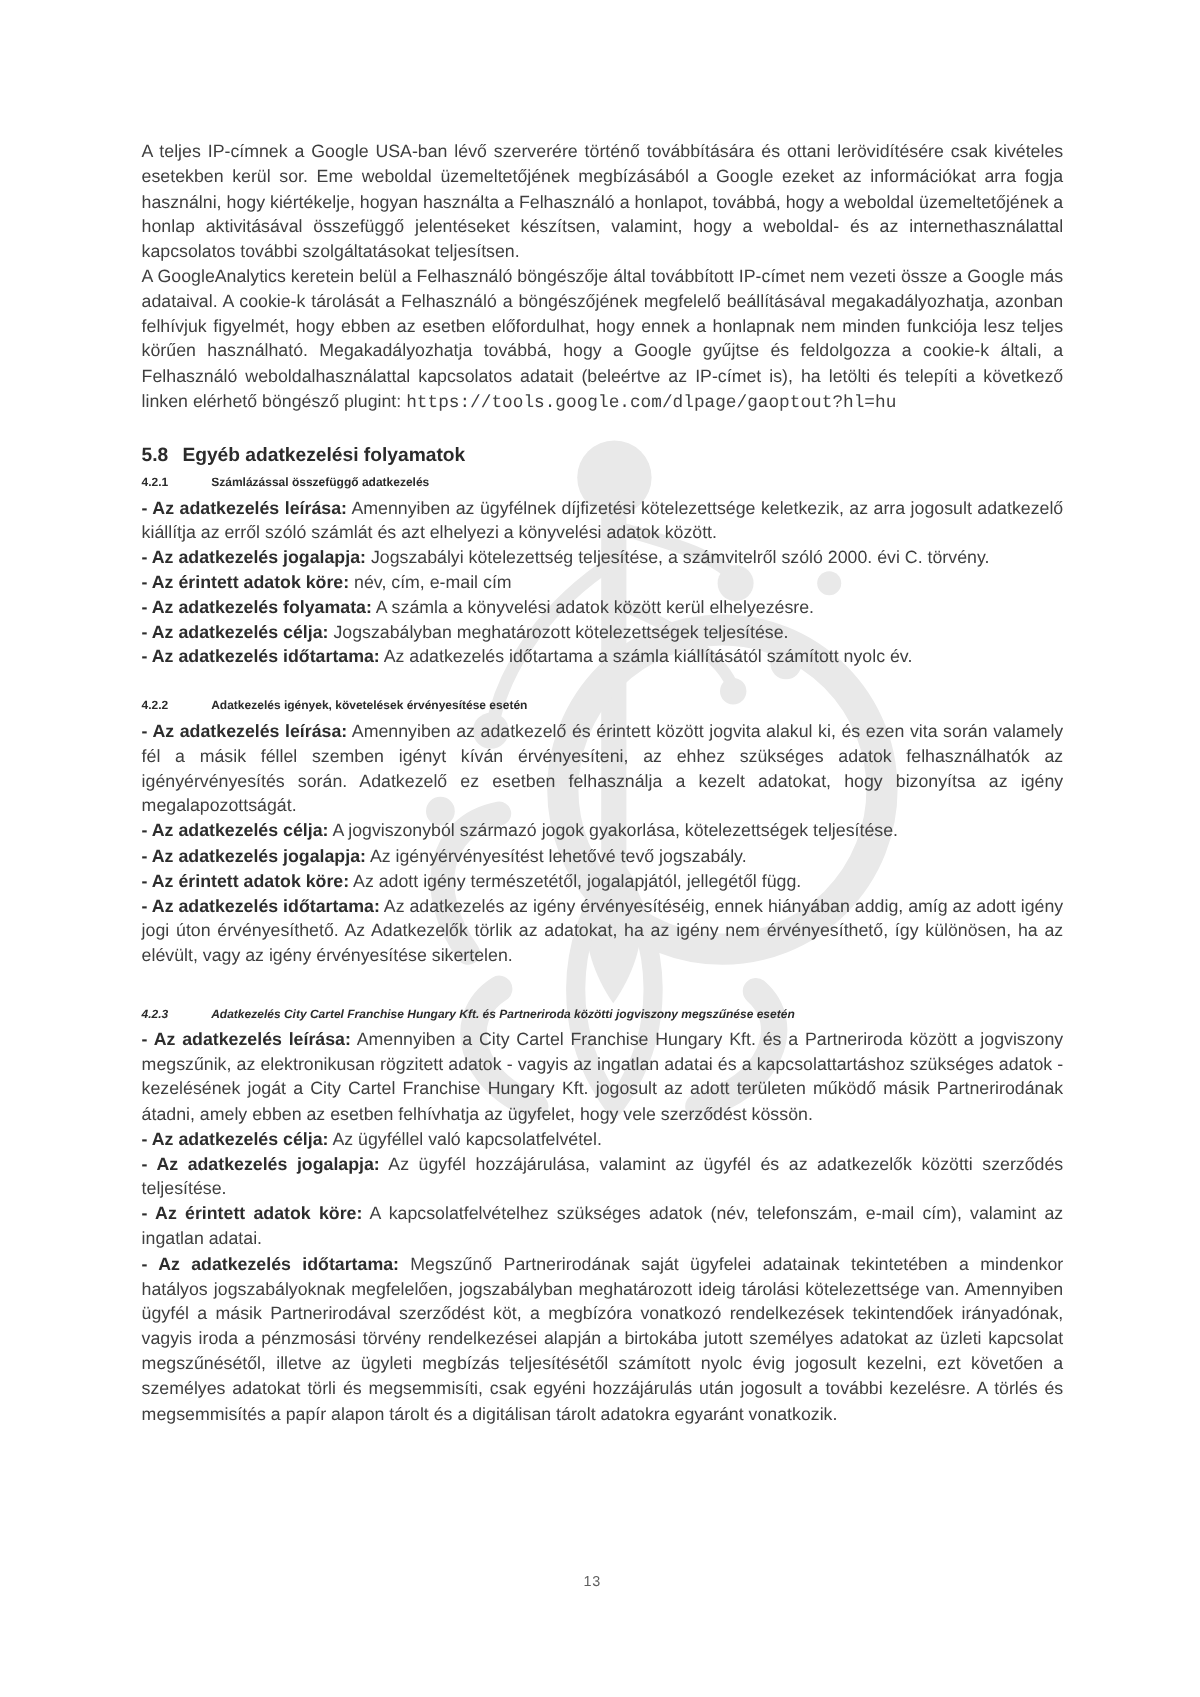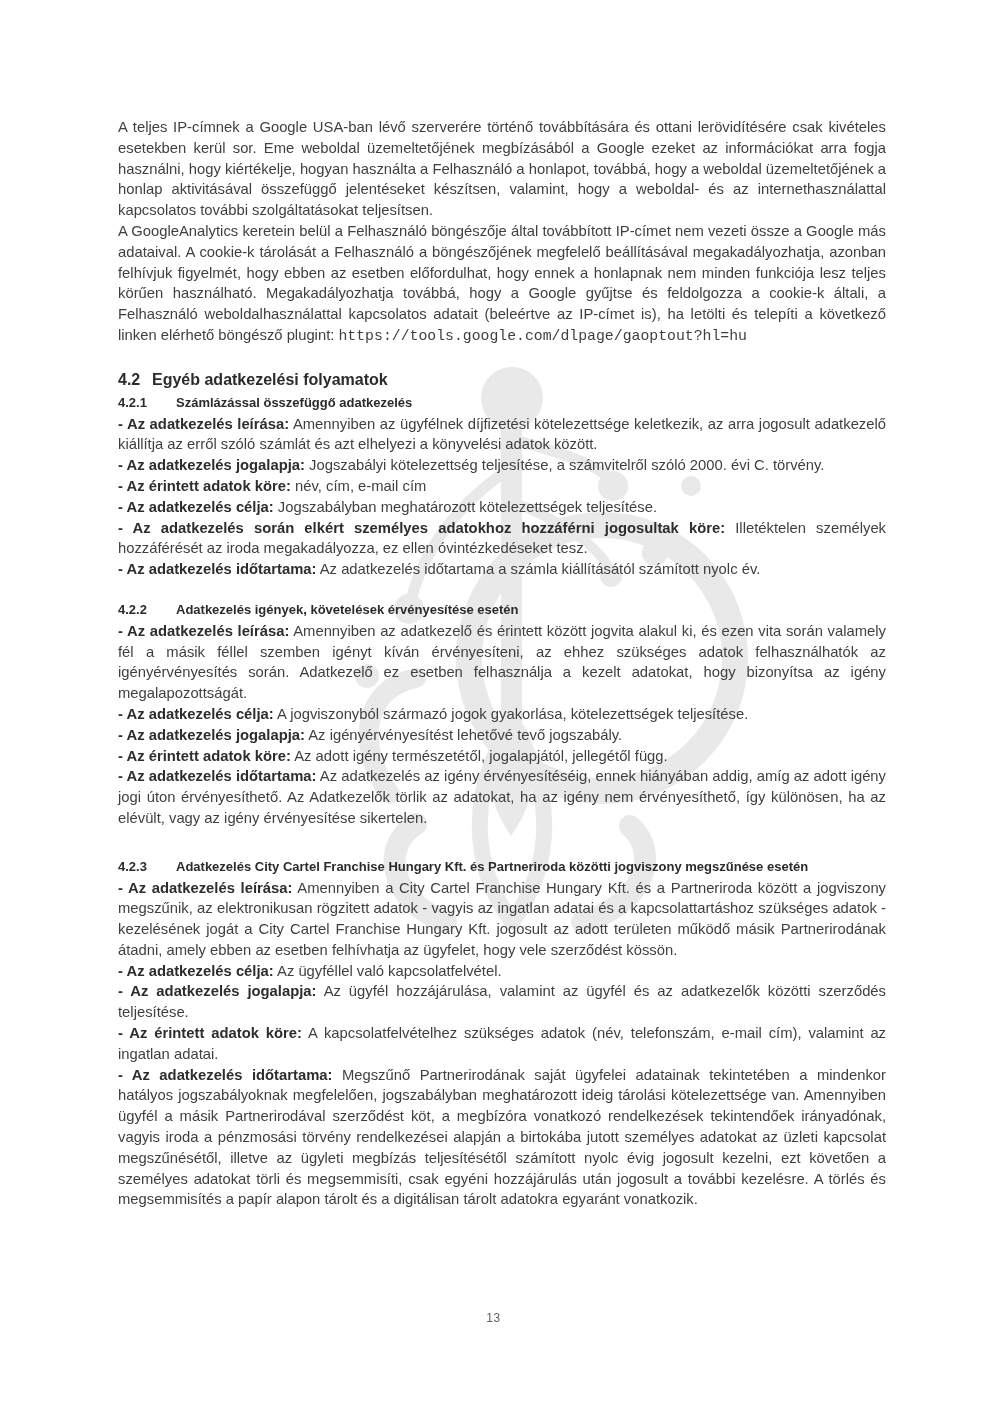--- a/index.html
+++ b/index.html
@@ -32,29 +32,29 @@
   .content p { margin: 0; }
   .content strong { color: #2d2d2d; }
   h2.sec {
     font-size: 16px;
     line-height: 22px;
     color: #2b2b2b;
     margin: 22px 0 2px 0;
     text-align: left;
   }
   h3.sub {
-    font-size: 13px;
+    font-size: 10px;
     line-height: 20.8px;
     color: #2b2b2b;
     margin: 0;
     font-weight: bold;
     text-align: justify;
   }
   h3.gap-sm { margin-top: 20px; }
-  h3.gap-lg { margin-top: 28px; }
+  h3.gap-lg { margin-top: 28px; font-style: italic; }
   .num2 { display: inline-block; min-width: 34px; }
   .num3 { display: inline-block; min-width: 58px; }
   .url-text { color: #3f3f3f; text-decoration: none; font-family: Liberation Mono, monospace; }
   .footer {
     position: absolute;
     left: 0; right: 13px;
     top: 1311px;
     z-index: 1;
     text-align: center;
     font-size: 12px;
@@ -95,31 +95,31 @@
   <div class="content">
 
     <p>A teljes IP-címnek a Google USA-ban lévő szerverére történő továbbítására és ottani lerövidítésére csak kivételes esetekben kerül sor. Eme weboldal üzemeltetőjének megbízásából a Google ezeket az információkat arra fogja használni, hogy kiértékelje, hogyan használta a Felhasználó a honlapot, továbbá, hogy a weboldal üzemeltetőjének a honlap aktivitásával összefüggő jelentéseket készítsen, valamint, hogy a weboldal- és az internethasználattal kapcsolatos további szolgáltatásokat teljesítsen.</p>
 
     <p>
       <span>A GoogleAnalytics keretein belül a Felhasználó böngészője által továbbított IP-címet nem vezeti össze a Google más adataival. A cookie-k tárolását a Felhasználó a böngészőjének megfelelő beállításával megakadályozhatja, azonban felhívjuk figyelmét, hogy ebben az esetben előfordulhat, hogy ennek a honlapnak nem minden funkciója lesz teljes körűen használható. Megakadályozhatja továbbá, hogy a Google gyűjtse és feldolgozza a cookie-k általi, a Felhasználó weboldalhasználattal kapcsolatos adatait (beleértve az IP-címet is), ha letölti és telepíti a következő linken elérhető böngésző plugint:</span>
       <span class="url-text">https://tools.google.com/dlpage/gaoptout?hl=hu</span>
     </p>
 
     <h2 class="sec">
-      <span class="num2">4.2</span><span>Egyéb adatkezelési folyamatok</span>
+      <span class="num2">5.8</span><span>Egyéb adatkezelési folyamatok</span>
     </h2>
 
     <h3 class="sub">
       <span class="num3">4.2.1</span><span>Számlázással összefüggő adatkezelés</span>
     </h3>
     <p><strong>- Az adatkezelés leírása:</strong> <span>Amennyiben az ügyfélnek díjfizetési kötelezettsége keletkezik, az arra jogosult adatkezelő kiállítja az erről szóló számlát és azt elhelyezi a könyvelési adatok között.</span></p>
     <p><strong>- Az adatkezelés jogalapja:</strong> <span>Jogszabályi kötelezettség teljesítése, a számvitelről szóló 2000. évi C. törvény.</span></p>
     <p><strong>- Az érintett adatok köre:</strong> <span>név, cím, e-mail cím</span></p>
+    <p><strong>- Az adatkezelés folyamata:</strong> <span>A számla a könyvelési adatok között kerül elhelyezésre.</span></p>
     <p><strong>- Az adatkezelés célja:</strong> <span>Jogszabályban meghatározott kötelezettségek teljesítése.</span></p>
-    <p><strong>- Az adatkezelés során elkért személyes adatokhoz hozzáférni jogosultak köre:</strong> <span>Illetéktelen személyek hozzáférését az iroda megakadályozza, ez ellen óvintézkedéseket tesz.</span></p>
     <p><strong>- Az adatkezelés időtartama:</strong> <span>Az adatkezelés időtartama a számla kiállításától számított nyolc év.</span></p>
 
     <h3 class="sub gap-sm">
       <span class="num3">4.2.2</span><span>Adatkezelés igények, követelések érvényesítése esetén</span>
     </h3>
     <p><strong>- Az adatkezelés leírása:</strong> <span>Amennyiben az adatkezelő és érintett között jogvita alakul ki, és ezen vita során valamely fél a másik féllel szemben igényt kíván érvényesíteni, az ehhez szükséges adatok felhasználhatók az igényérvényesítés során. Adatkezelő ez esetben felhasználja a kezelt adatokat, hogy bizonyítsa az igény megalapozottságát.</span></p>
     <p><strong>- Az adatkezelés célja:</strong> <span>A jogviszonyból származó jogok gyakorlása, kötelezettségek teljesítése.</span></p>
     <p><strong>- Az adatkezelés jogalapja:</strong> <span>Az igényérvényesítést lehetővé tevő jogszabály.</span></p>
     <p><strong>- Az érintett adatok köre:</strong> <span>Az adott igény természetétől, jogalapjától, jellegétől függ.</span></p>
     <p><strong>- Az adatkezelés időtartama:</strong> <span>Az adatkezelés az igény érvényesítéséig, ennek hiányában addig, amíg az adott igény jogi úton érvényesíthető. Az Adatkezelők törlik az adatokat, ha az igény nem érvényesíthető, így különösen, ha az elévült, vagy az igény érvényesítése sikertelen.</span></p>

